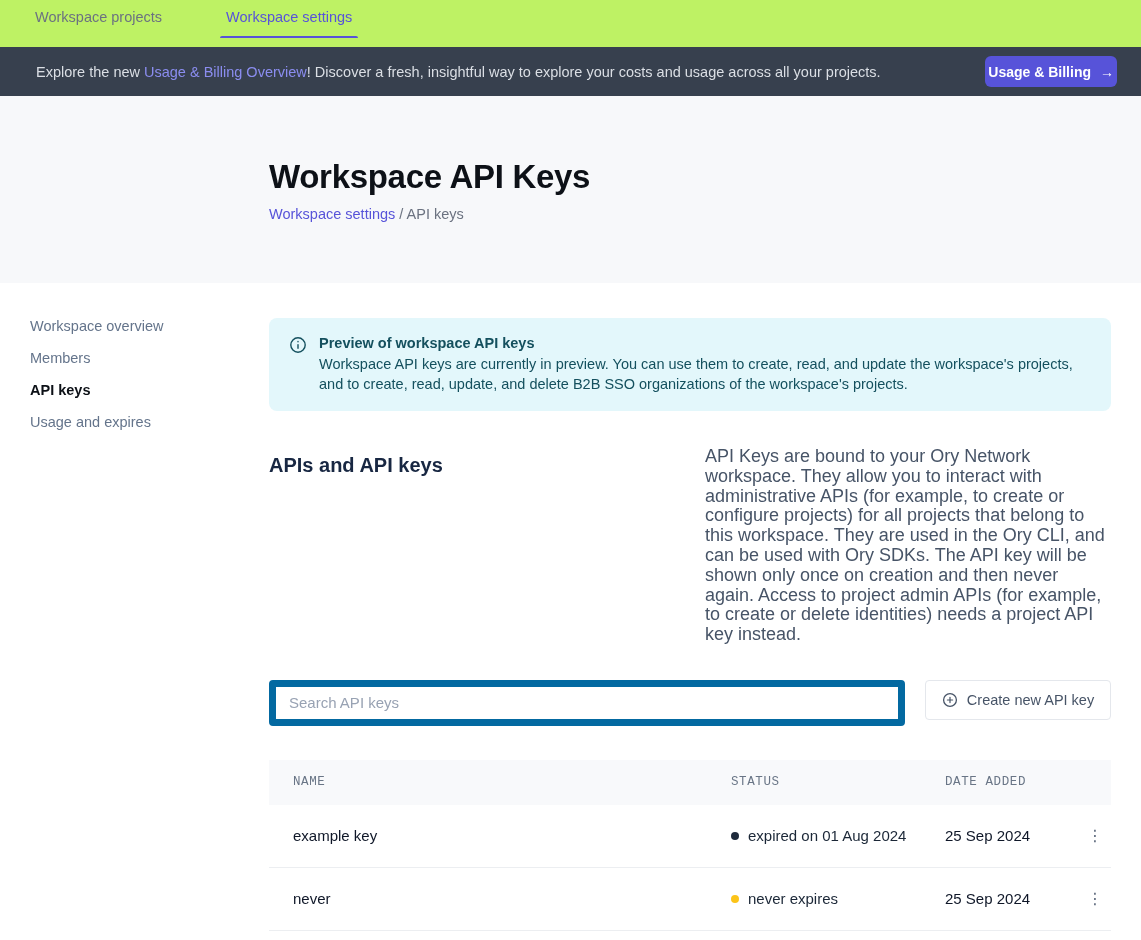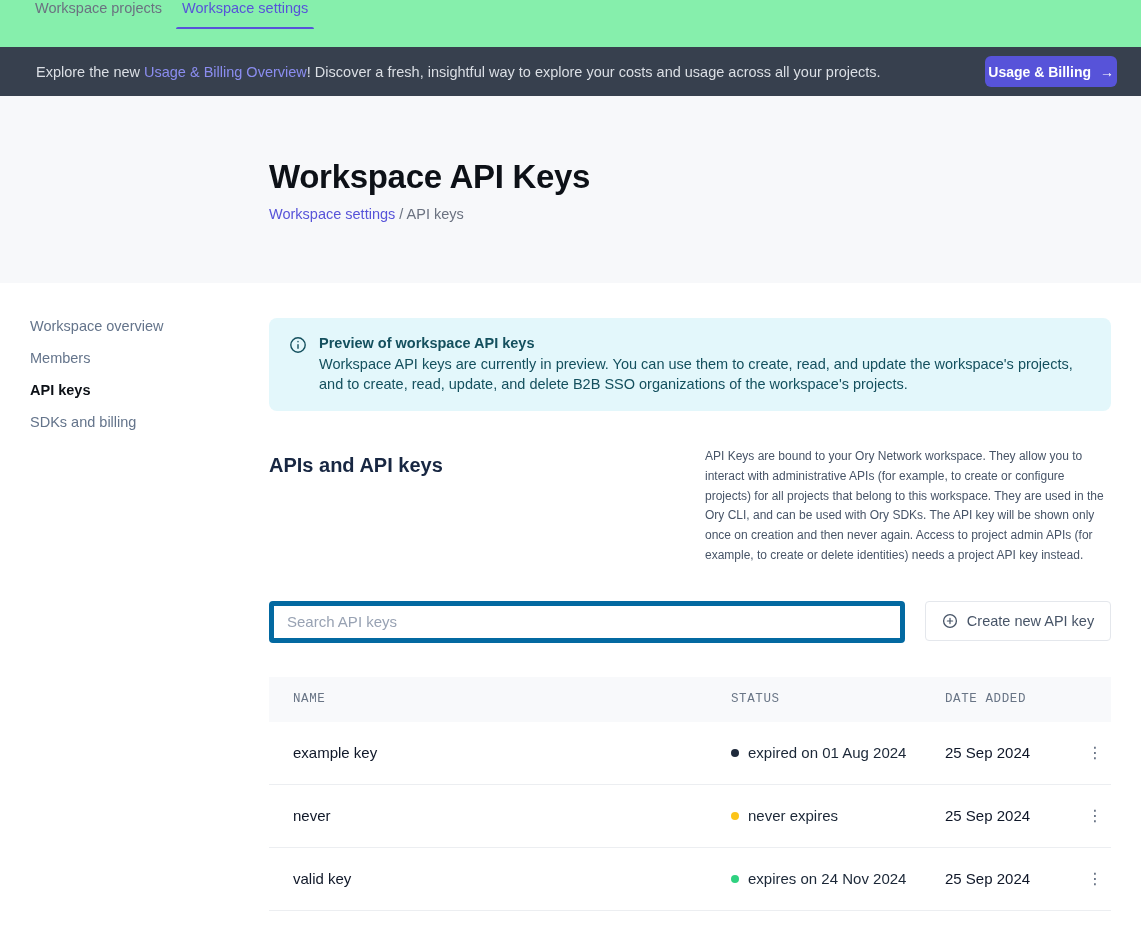--- a/index.html
+++ b/index.html
@@ -4,21 +4,21 @@
 <style>
   * { margin:0; padding:0; box-sizing:border-box; }
   html,body { width:1141px; height:940px; }
   body {
     font-family:"Liberation Sans","DejaVu Sans",sans-serif;
     background:#ffffff; color:#111827; overflow:hidden;
     -webkit-font-smoothing:antialiased;
   }
 
   
-  .topnav { height:47px; background:#86efac; display:flex; align-items:flex-start; padding-left:29px; }
+  .topnav { height:47px; background:#bef264; display:flex; align-items:center; padding-left:29px;gap:44px; }
   .tab { font-size:14.5px; color:#6b7280; padding:0 6px 13px 6px; margin-right:8px; cursor:pointer; position:relative; }
   .tab.active { color:#5753d9; }
   .tab.active::after { content:""; position:absolute; left:0; right:0; bottom:0; height:2px; background:#5753d9; border-radius:2px 2px 0 0; }
 
   
   .promo { height:49px; background:#37404e; display:flex; align-items:center; padding:0 24px 0 36px; }
   .promo-text { font-size:14.5px; color:#dbdfe5; flex:1; white-space:nowrap; overflow:hidden; }
   .promo-text a { color:#8b8df0; text-decoration:none; cursor:pointer; }
   .promo-btn { background:#5753d9; color:#ffffff; border:none; border-radius:6px; height:31px; padding:0 3px; font-size:14px; font-weight:600; font-family:inherit; display:flex; align-items:center; gap:9px; cursor:pointer; }
 
@@ -37,25 +37,25 @@
 
   
   .note { background:#e3f7fb; border-radius:8px; padding:17px 20px; display:flex; gap:12px; }
   .note-icon { flex-shrink:0; margin-top:1px; }
   .note-title { font-size:14.5px; font-weight:700; color:#14505e; margin-bottom:4px; }
   .note-body { font-size:14.5px; color:#14505e; line-height:19.5px; max-width:775px; }
 
   
   .section { margin-top:36px; display:flex; justify-content:space-between; }
   .section h2 { font-size:20px; font-weight:700; color:#182742; padding-top:7px; }
-  .section-desc { width:406px; font-size:12px; line-height:19.8px; color:#475467; }
+  .section-desc { width:406px; font-size:18px; line-height:19.8px; color:#475467; }
 
   
   .controls { margin-top:35px; display:flex; gap:20px; }
-  .search { flex:1; height:40px; border:5px solid #0369a1; border-radius:4px; padding:16px 13px; font-size:15px; font-family:inherit; color:#111827; outline:none; }
+  .search { flex:1; height:40px; border:7px solid #0369a1; border-radius:4px; padding:16px 13px; font-size:15px; font-family:inherit; color:#111827; outline:none; }
   .search::placeholder { color:#98a2b3; }
   .create-btn { width:186px; height:40px; background:#ffffff; border:1px solid #e4e7ec; border-radius:4px; color:#475467; font-size:14.5px; font-weight:500; font-family:inherit; display:flex; align-items:center; justify-content:center; gap:9px; cursor:pointer; }
 
   
   .table { margin-top:34px; }
   .thead { display:grid; grid-template-columns:462px 214px 134px 32px; align-items:center; height:45px; background:#f8f9fb; font-family:"Liberation Mono","DejaVu Sans Mono",monospace; font-size:12.5px; letter-spacing:0.6px; color:#697586; }
   .trow { display:grid; grid-template-columns:462px 214px 134px 32px; align-items:center; height:63px; border-bottom:1px solid #eceef1; font-size:15px; color:#0f1728; }
   .cell-name { padding-left:24px; }
   .status-cell { display:flex; align-items:center; gap:9px; color:#1b2737; }
   .dot { width:8px; height:8px; border-radius:50%; flex-shrink:0; }
@@ -85,21 +85,21 @@
     <span>API keys</span>
   </div>
 </header>
 
 <div class="main">
 
   <aside class="sidebar">
     <div class="side-item">Workspace overview</div>
     <div class="side-item">Members</div>
     <div class="side-item active">API keys</div>
-    <div class="side-item">SDKs and billing</div>
+    <div class="side-item">Usage and expires</div>
   </aside>
 
   <section class="content">
 
     <div class="note">
       <span class="note-icon">
         <svg width="18" height="18" viewBox="0 0 18 18" fill="none">
           <circle cx="9" cy="9" r="7.2" stroke="#14505e" stroke-width="1.4"></circle>
           <rect x="8.3" y="8" width="1.4" height="5" rx="0.7" fill="#14505e"></rect>
           <rect x="8.3" y="4.8" width="1.4" height="1.6" rx="0.7" fill="#14505e"></rect>

